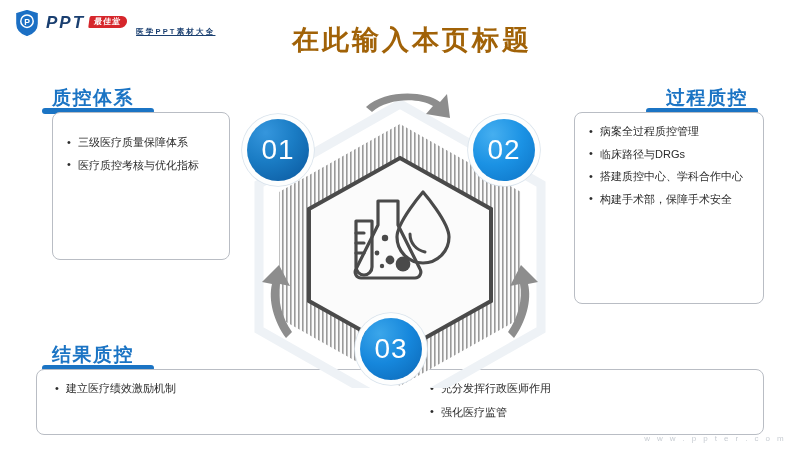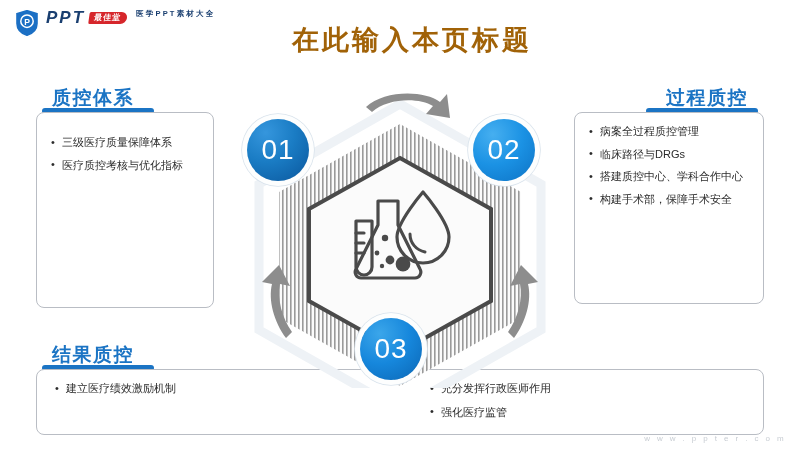--- a/index.html
+++ b/index.html
@@ -62,21 +62,22 @@
     line-height: 1;
     letter-spacing: 1px;
     transform: skewX(-8deg);
   }
   .logo-sub {
     font-size: 7.5px;
     color: #1a3f70;
     letter-spacing: 2.2px;
     font-weight: bold;
     line-height: 1;
-    margin-top: 1px;
+    margin-top: 19px;
+    text-decoration: underline;
   }
 
   
   .page-title {
     position: absolute;
     left: 0;
     right: 0;
     top: 22px;
     text-align: center;
     font-size: 27px;
@@ -110,21 +111,21 @@
   .bar-bottom { left: 42px;  top: 365px; width: 112px; }
 
   
   .box {
     position: absolute;
     border: 1px solid #b9bdc4;
     border-radius: 8px;
     background: #ffffff;
     box-sizing: border-box;
   }
-  .box-left  { left: 36px;  top: 112px; width: 178px; height: 196px; }
+  .box-left  { left: 52px;  top: 112px; width: 178px; height: 148px; }
   .box-right { right: 36px; top: 112px; width: 190px; height: 192px; }
   .box-bottom{ left: 36px;  top: 369px; width: 728px; height: 66px; }
 
   .bullets {
     list-style: none;
     margin: 0;
     padding: 0;
   }
   .bullets li {
     position: relative;

